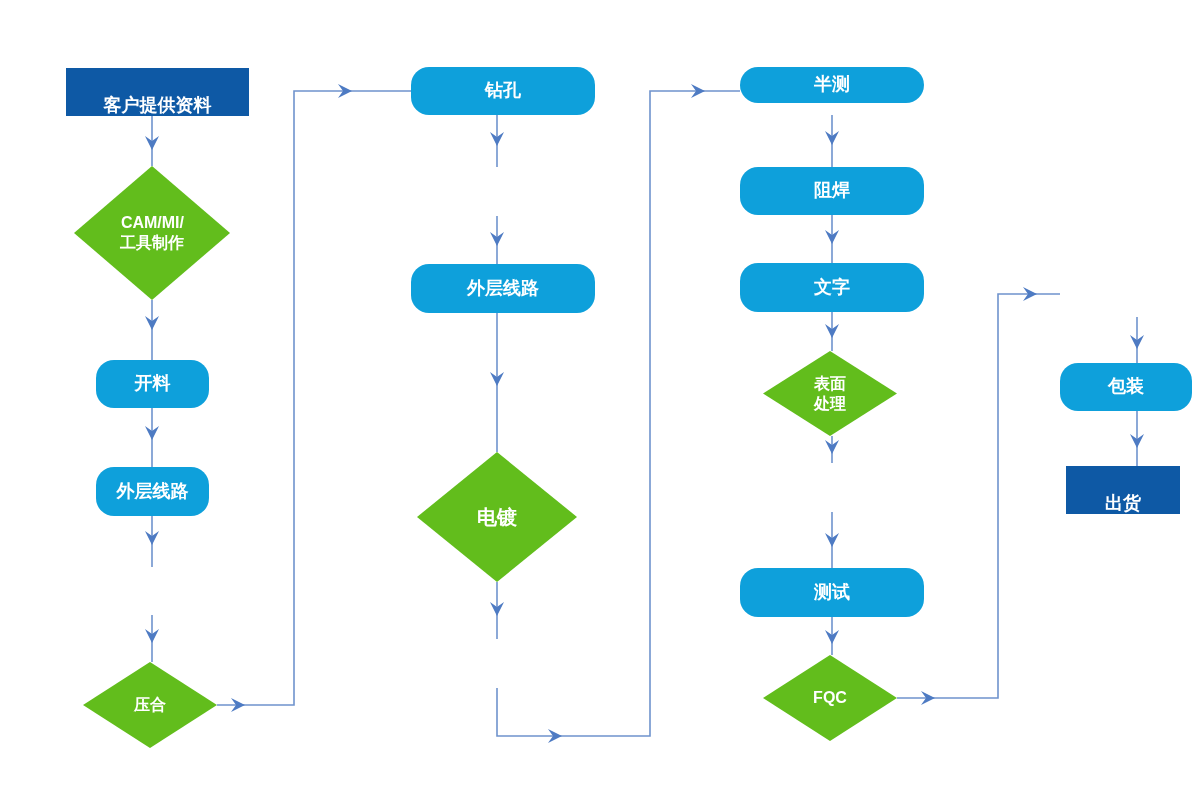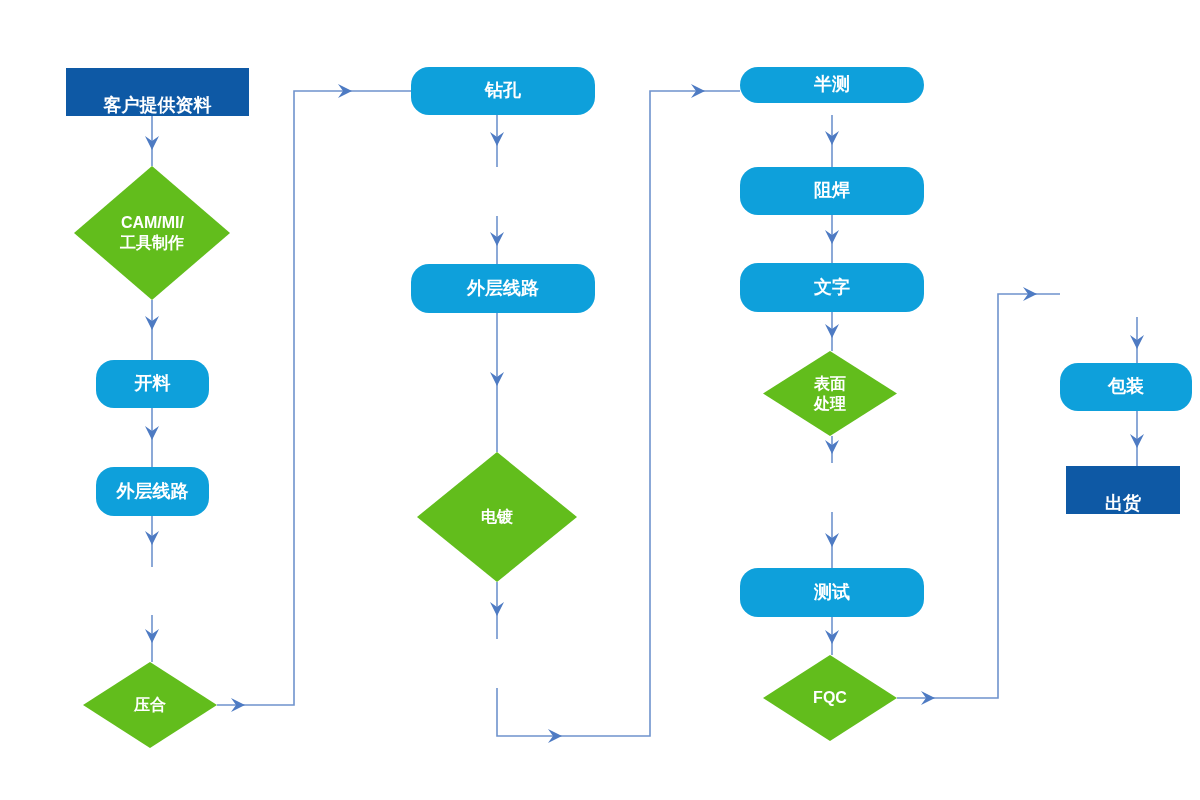--- a/index.html
+++ b/index.html
@@ -23,21 +23,21 @@
     color:var(--label-color);font-weight:bold;text-align:center;
   }
   .rect{font-size:18px;line-height:1.1;}
   .rect.process{background:var(--process-fill);border-radius:18px;}
   .rect.startend{background:var(--startend-fill);align-items:flex-end;}
   .diamond{background:transparent;text-align:right;}
   .diamond svg{position:absolute;left:0;top:0;width:100%;height:100%;}
   .diamond polygon{fill:var(--decision-fill);}
   .dlabel{position:relative;z-index:3;font-size:16px;line-height:1.25;}
   .dlabel span{display:block;}
-  .dlabel.big{font-size:16px;}
+  .dlabel.big{font-size:20px;}
 </style>
 </head>
 <body>
 
 <div class="canvas">
 
   <svg class="connector-layer" width="1200" height="800" viewBox="0 0 1200 800" xmlns="http://www.w3.org/2000/svg">
     <defs>
       <path id="ah-d" d="M0,0 L-7,-14 L0,-9 L7,-14 Z"></path>
       <path id="ah-r" d="M0,0 L-14,-7 L-9,0 L-14,7 Z"></path>

